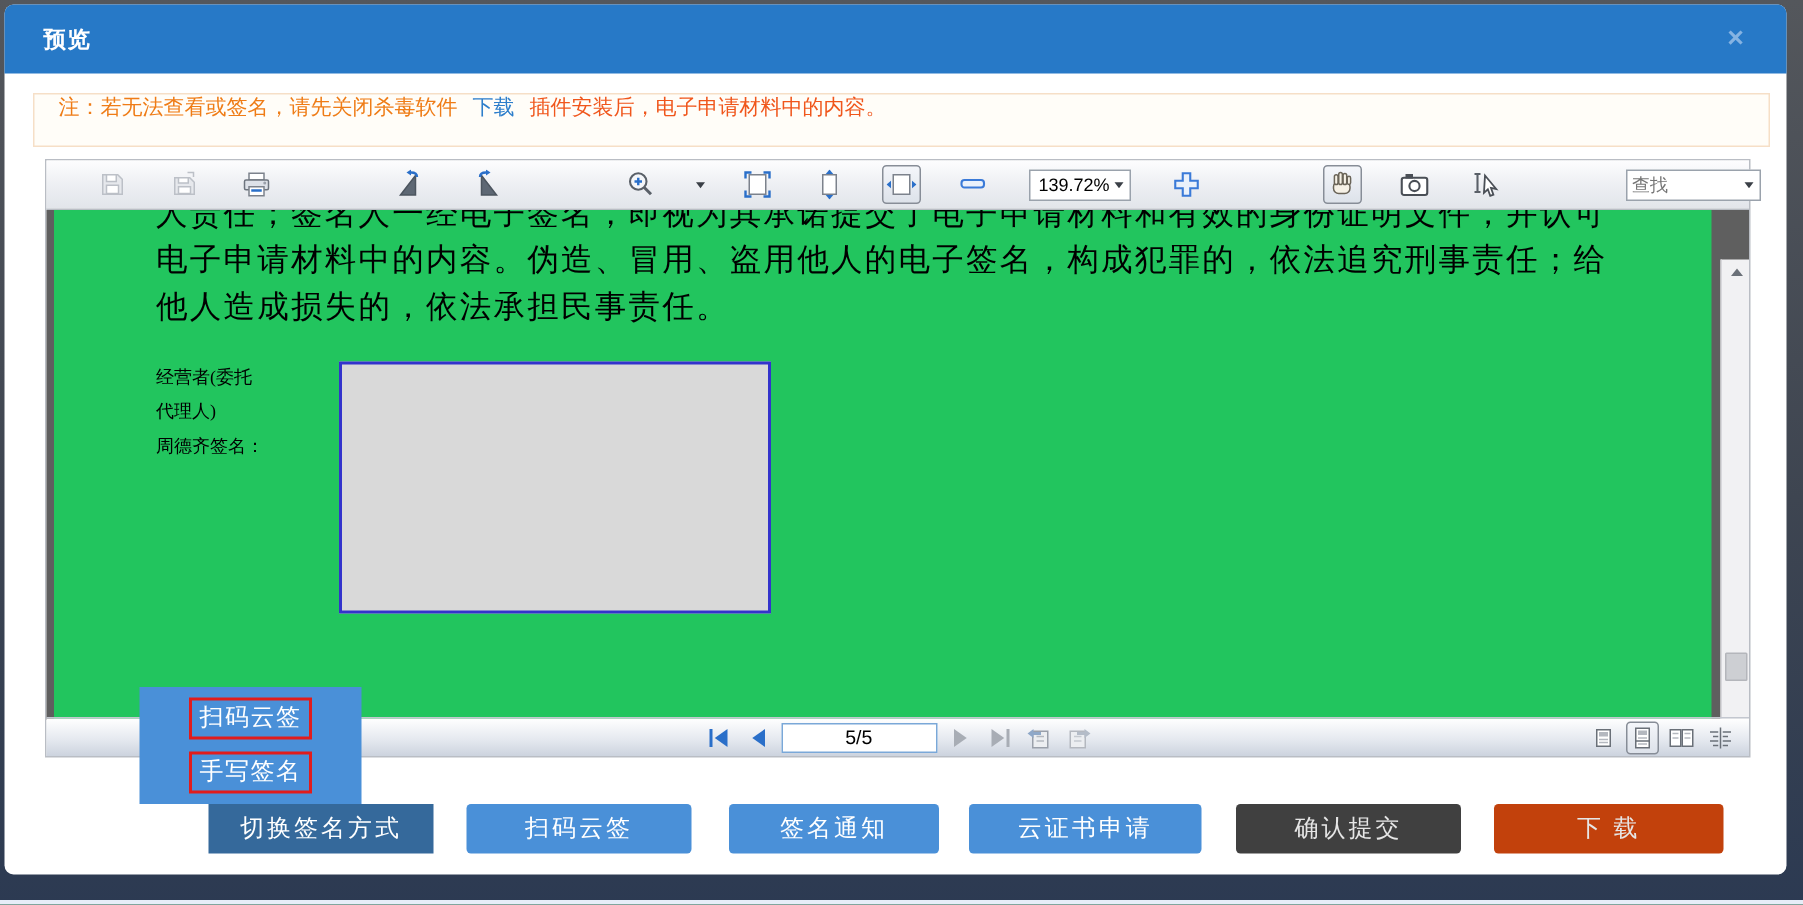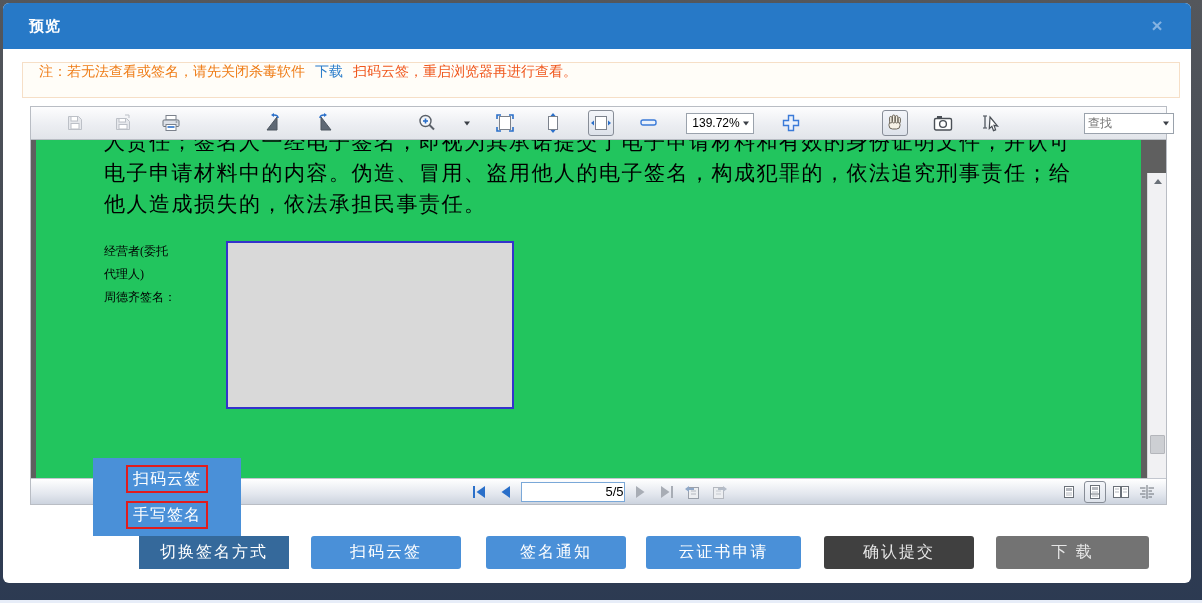--- a/index.html
+++ b/index.html
@@ -89,37 +89,37 @@
 
   
   .status-bar {
     position:absolute; left:0; bottom:0; right:0; height:26px;
     background:linear-gradient(180deg,#ffffff 0%,#e3e7ee 60%,#ccd3de 100%);
     border-top:1px solid #c3c7cf;
     display:flex; align-items:center; justify-content:center;
   }
   .pager { display:flex; align-items:center; gap:6px; }
   .nav-btn { width:20px; height:18px; display:flex; align-items:center; justify-content:center; cursor:pointer; }
-  .page-input { width:104px; height:20px; border:1px solid #7aa8d8; background:#fff; text-align:right;
+  .page-input { width:104px; height:20px; border:1px solid #7aa8d8; background:#fff; text-align:center;
     font-size:13px; font-family:inherit; outline:0; }
   .view-modes { position:absolute; right:8px; top:0; height:26px; display:flex; align-items:center; gap:4px; }
   .vm-btn { width:22px; height:22px; display:flex; align-items:center; justify-content:center;
     border:1px solid transparent; border-radius:3px; cursor:pointer; }
   .vm-btn.sel { border-color:#878d97; background:linear-gradient(180deg,#f4f6fa,#dde2ea); }
 
   
   .btn { position:absolute; top:533px; height:33px; color:#fff; font-size:16px;
     display:flex; align-items:center; justify-content:center; border-radius:3px;
     cursor:pointer; letter-spacing:2px;margin-left:46px; }
   .btn-switch { left:90px; width:150px; background:#35699b; border-radius:0; }
   .btn-scan   { left:262px; width:150px; background:#4a90d8; }
   .btn-notify { left:437px; width:140px; background:#4a90d8; }
   .btn-cert   { left:597px; width:155px; background:#4a90d8; }
   .btn-submit { left:775px; width:150px; background:#404040; color:#e6e6e6; cursor:default; }
-  .btn-down   { left:947px; width:153px; background:#737373; color:#e6e6e6; cursor:default; }
+  .btn-down   { left:947px; width:153px; background:#c2410c; color:#e6e6e6; cursor:default; }
 
   
   .popup {
     position:absolute; left:90px; top:455px; width:148px; height:78px;
     background:#4a90d8; z-index:5;
     display:flex; flex-direction:column; align-items:center; justify-content:space-evenly;
   }
   .popup-item { color:#fff; font-size:16px; letter-spacing:1px;
     border:2px solid #e11c1c; padding:1px 5px; cursor:pointer; line-height:22px; }
 
@@ -131,21 +131,21 @@
 <div class="dialog">
 
   <div class="dlg-header">
     <span class="dlg-title">预览</span>
   </div>
   <div class="dlg-close">×</div>
 
   <div class="notice">
     <span class="n-prefix">注：若无法查看或签名，请先关闭杀毒软件</span>
     <span class="n-link">下载</span>
-    <span class="n-suffix">扫码云签，重启浏览器再进行查看。</span>
+    <span class="n-suffix">插件安装后，电子申请材料中的内容。</span>
   </div>
 
   <div class="viewer">
 
     <div class="pdf-toolbar">
       <div class="grip"></div>
       <div class="tbtn">
         <svg width="18" height="18">
             <path d="M2.5 2.5 h10 l3 3 v10 h-13 z" fill="#e6e8ec" stroke="#bcc0c7"></path>
             <rect x="5" y="9.5" width="8" height="5.5" fill="#fff" stroke="#bcc0c7"></rect>

